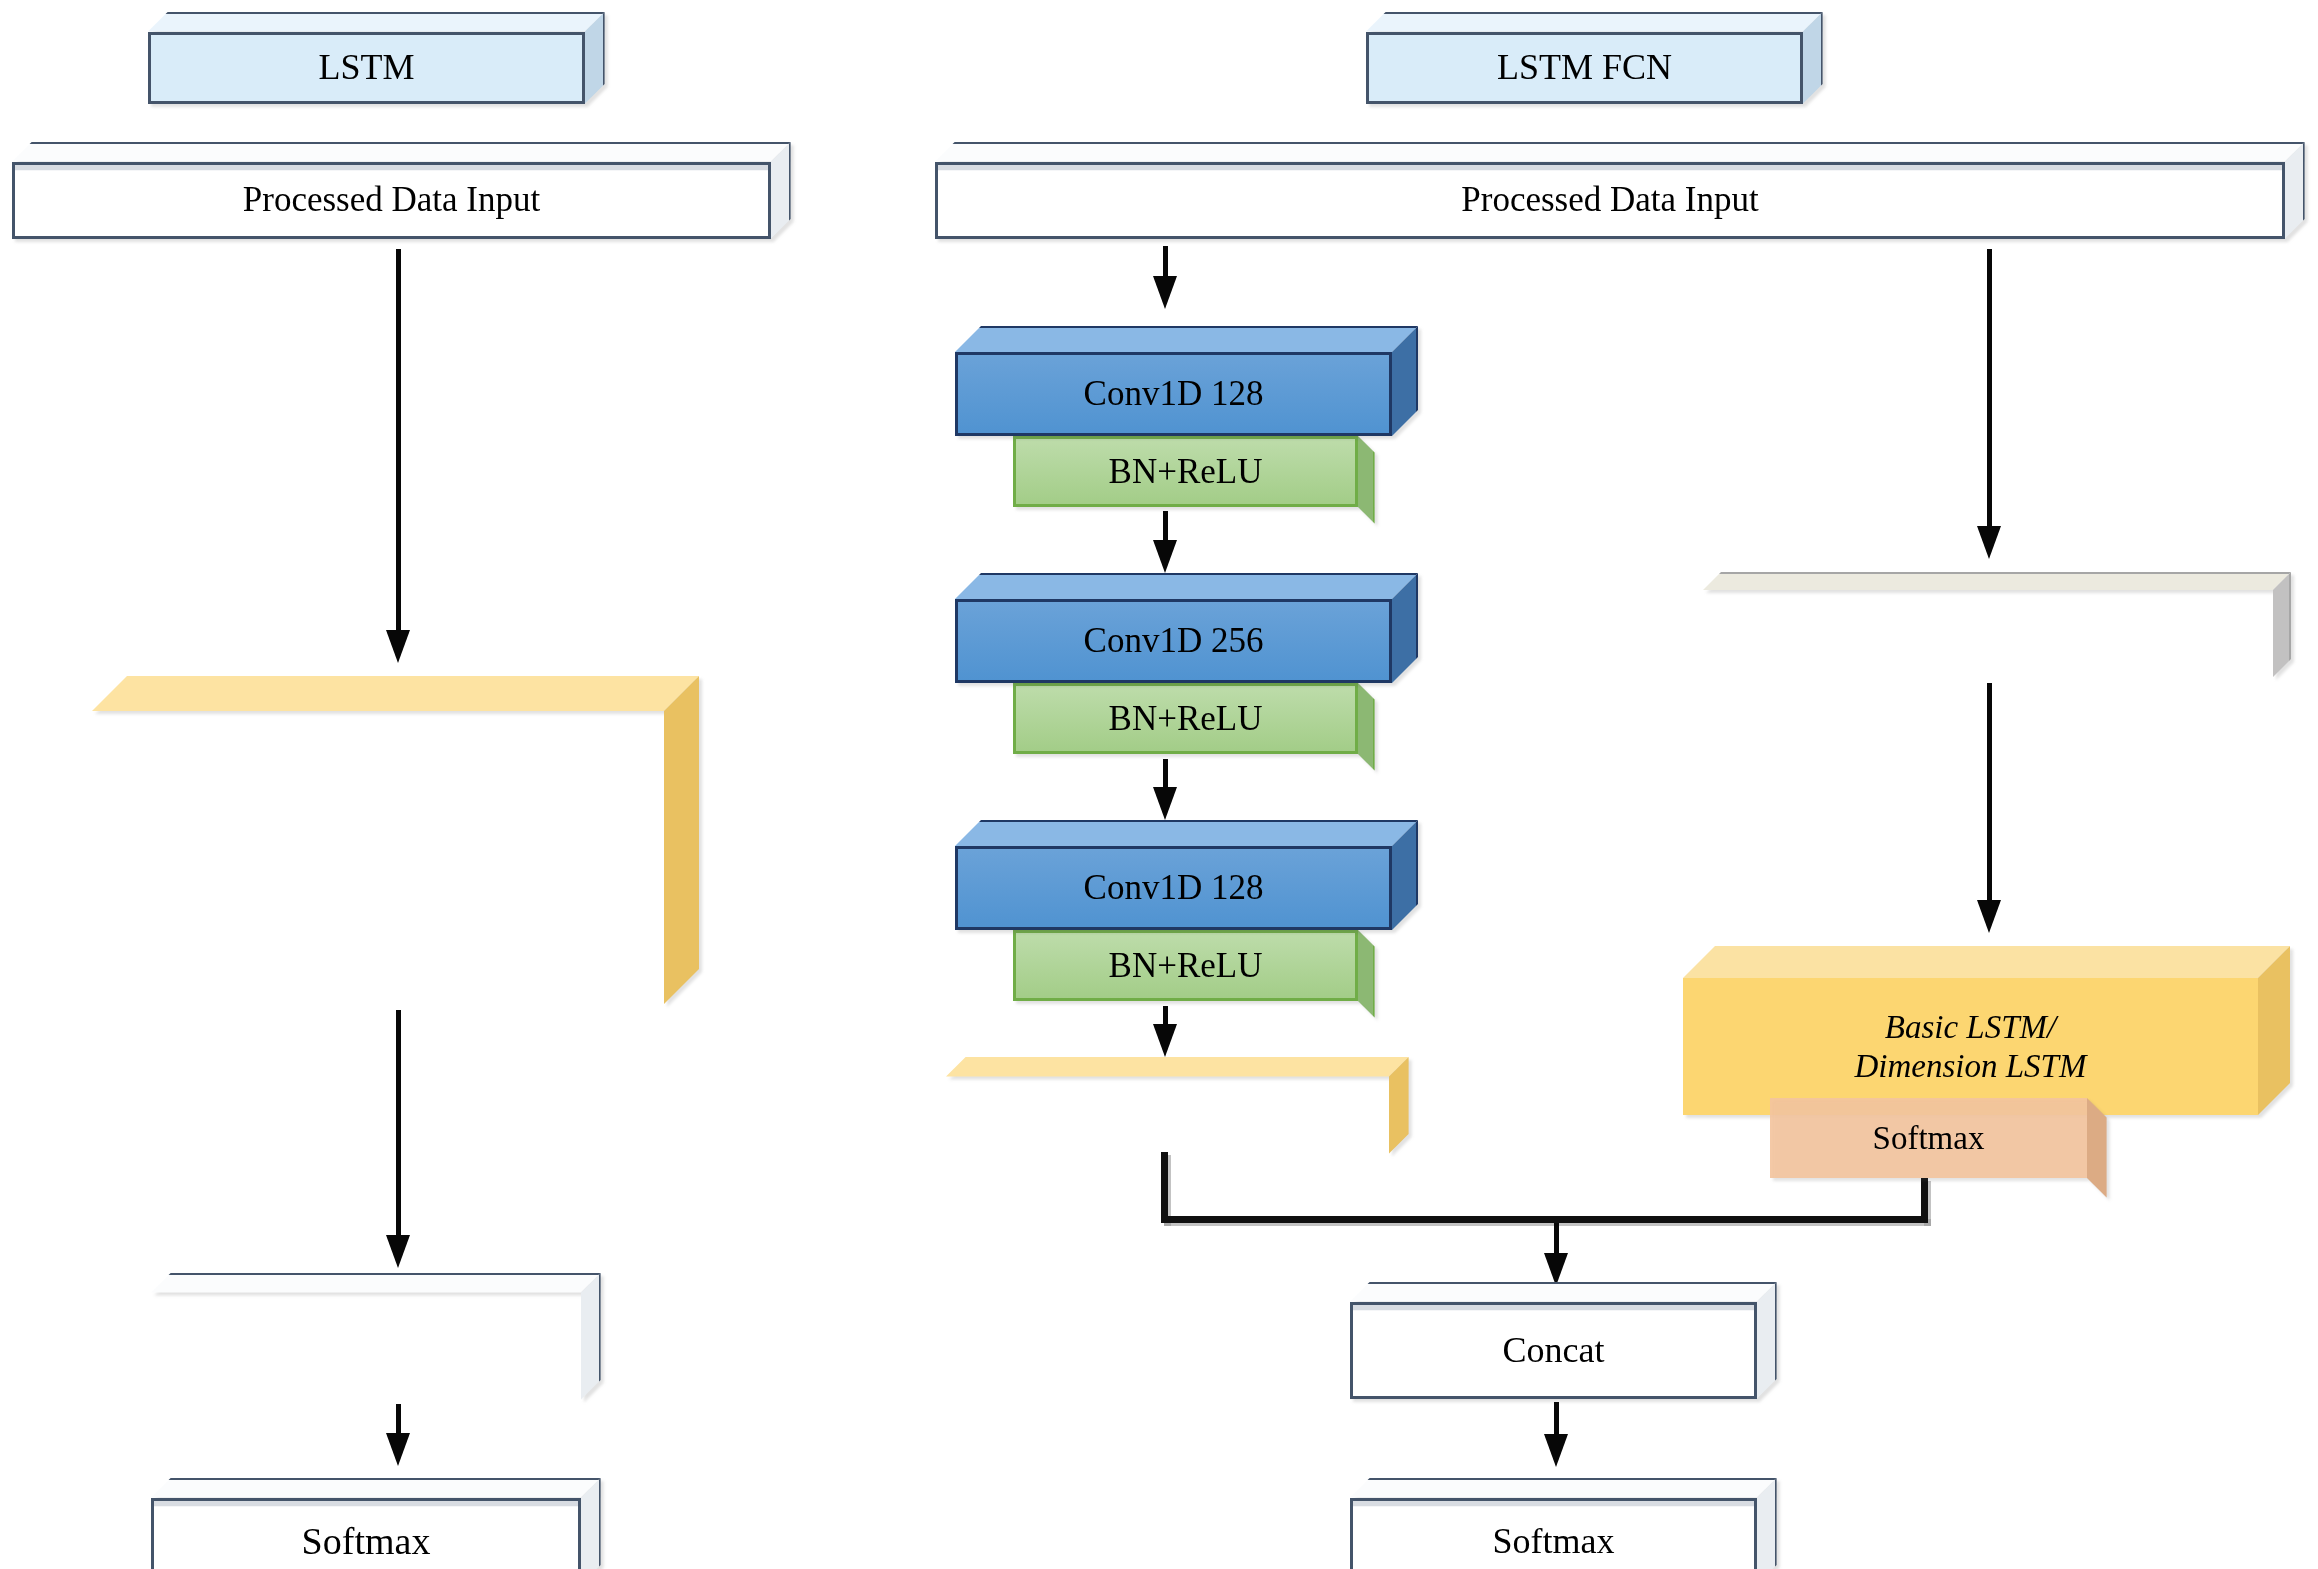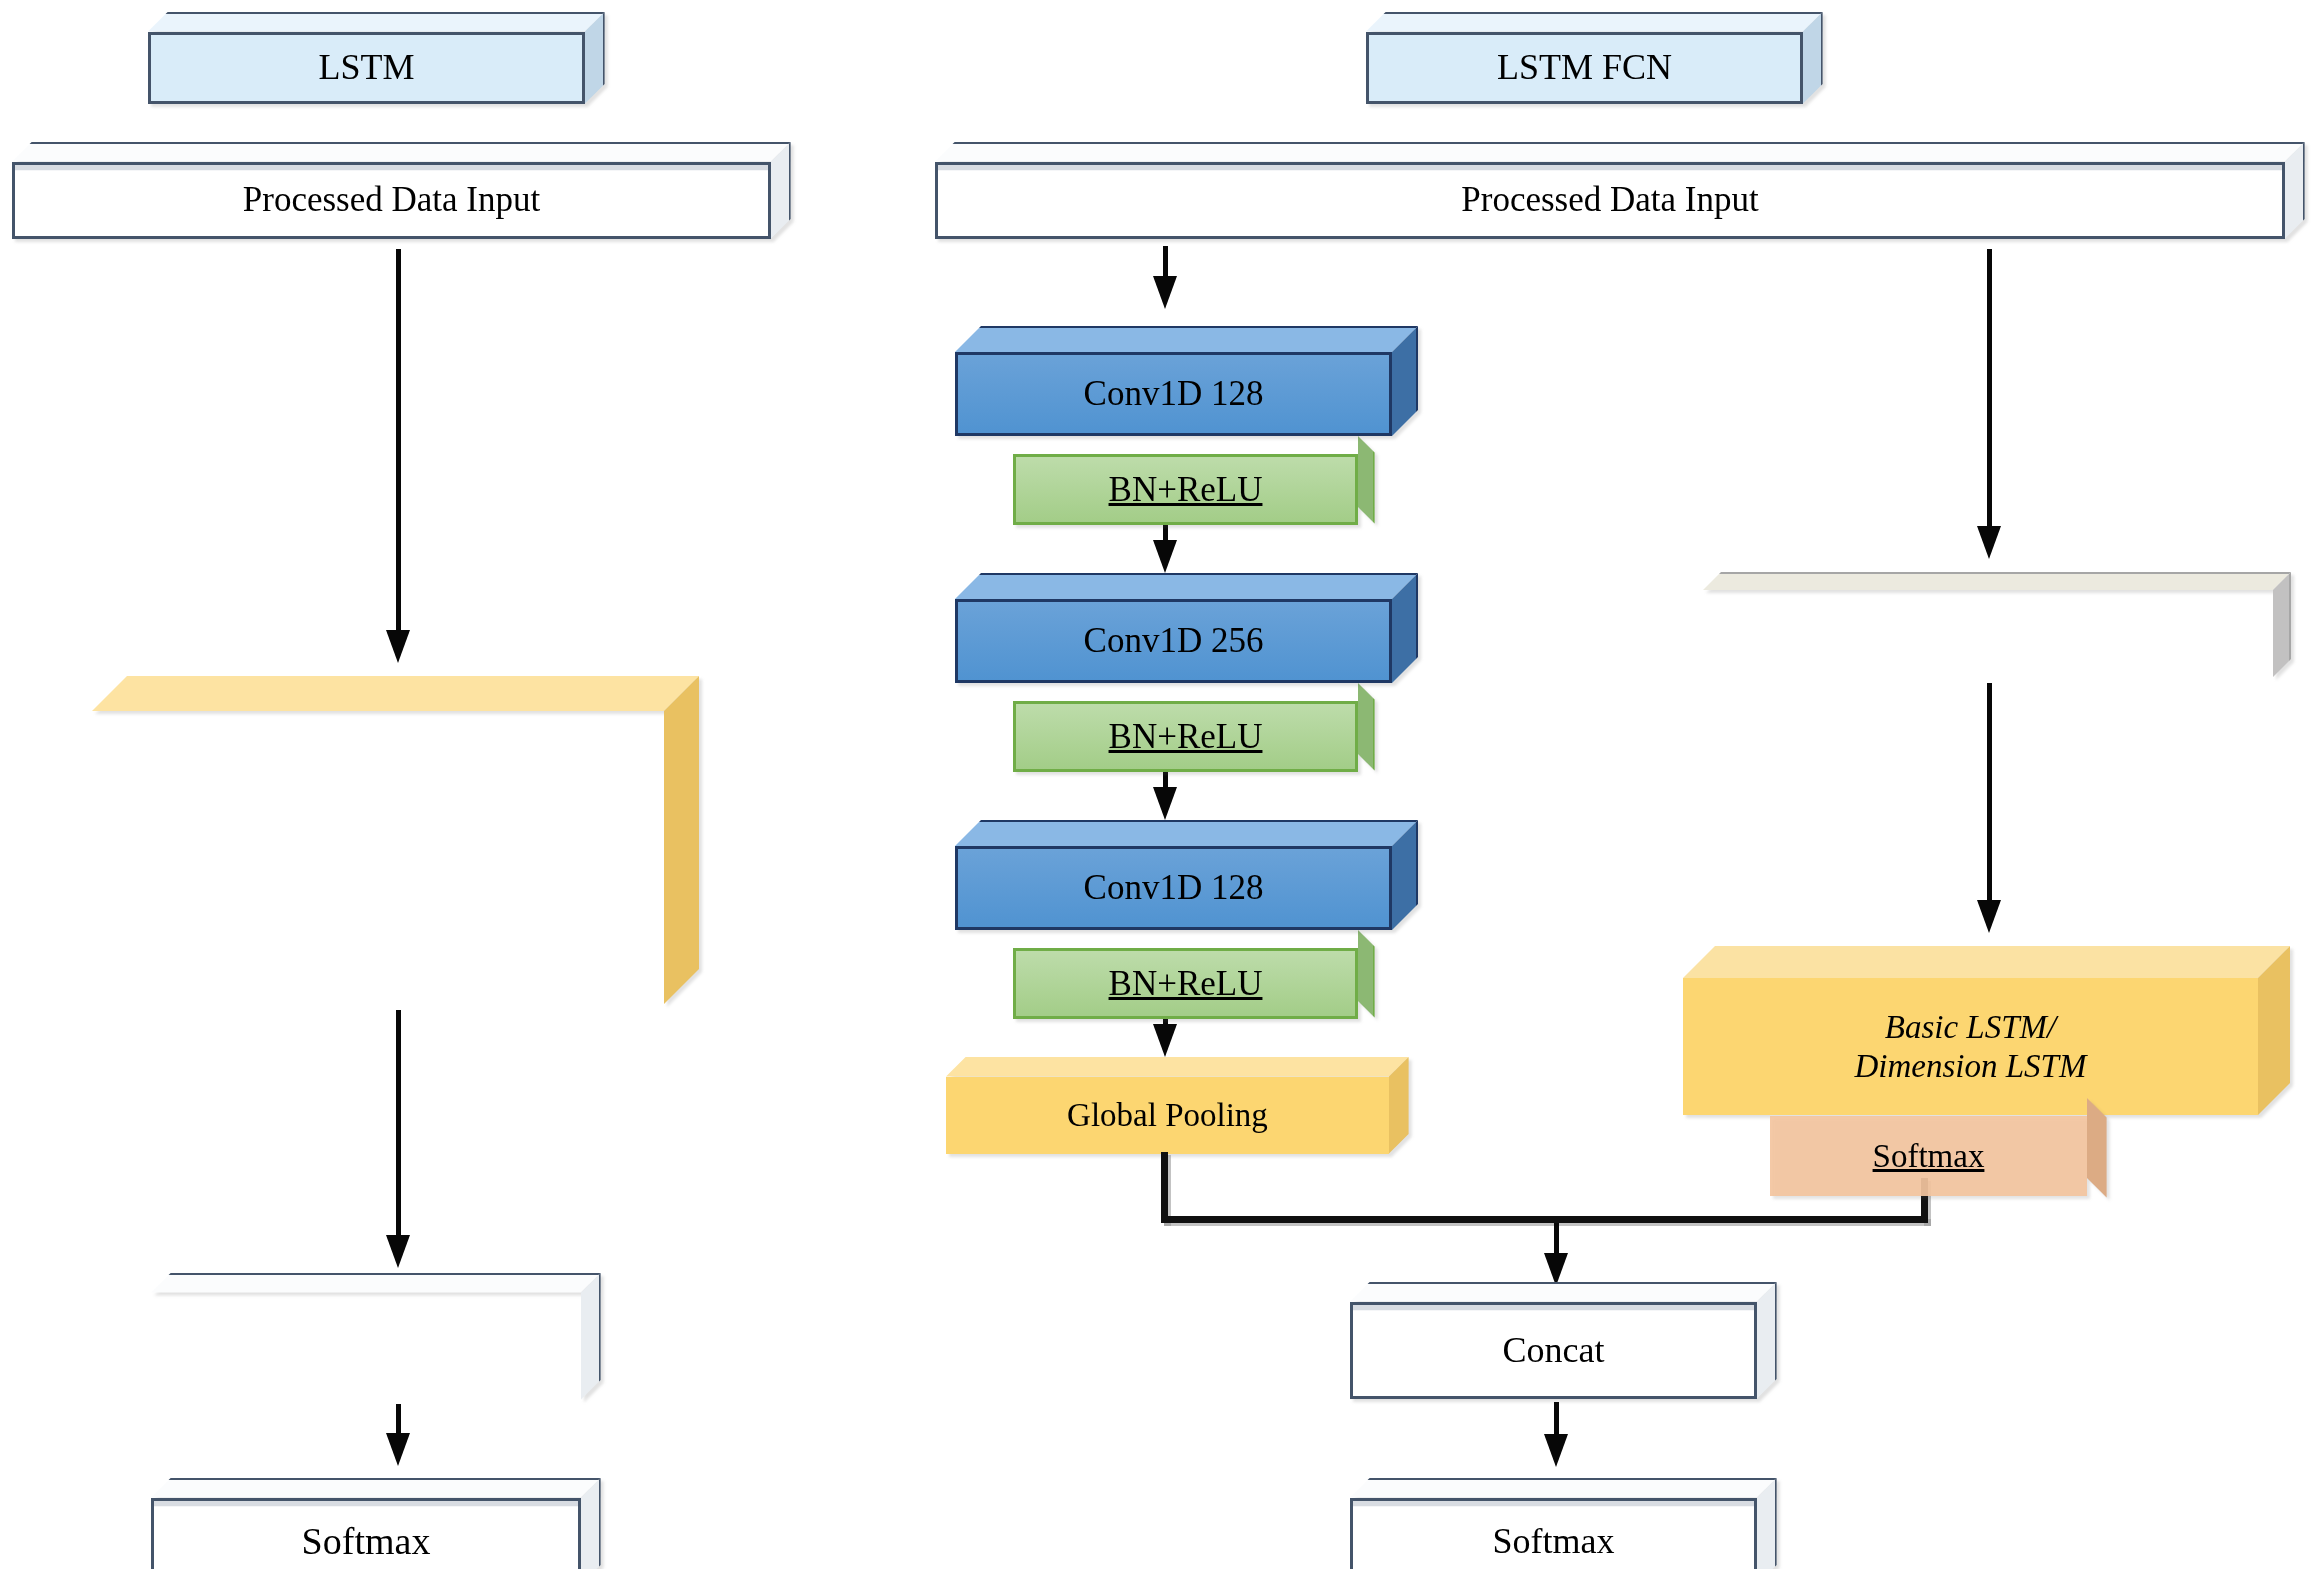--- a/index.html
+++ b/index.html
@@ -17,21 +17,21 @@
   .b3 .tf{position:absolute;left:0;top:0;width:calc(var(--w) + var(--d));height:var(--d);
       background:linear-gradient(to bottom,var(--bc,var(--top)) 0 2.3px,var(--top) 2.3px);
       clip-path:polygon(var(--d) 0,100% 0,calc(100% - var(--d)) 100%,0 100%);}
   .b3 .rf{position:absolute;left:var(--w);top:0;width:var(--d);height:100%;
       background:linear-gradient(to left,var(--bc,var(--side)) 0 2.3px,var(--side) 2.3px);
       clip-path:polygon(0 var(--d),100% 0,100% calc(100% - var(--d)),0 100%);}
   .b3.noborder .tf{background:var(--top);}
   .b3.noborder .rf{background:var(--side);}
   
   .b3.down{height:calc(var(--h) + var(--d));}
-  .b3.down .face{top:18px;text-decoration:underline;}
+  .b3.down .face{top:0;}
   .b3.down .rf{clip-path:polygon(0 0,100% var(--d),100% 100%,0 calc(100% - var(--d)));}
   .white .face{box-shadow:inset 0 5.3px 0 #d8dce2;}
   
   .vl{position:absolute;width:4.5px;background:#070707;}
   .ml{position:absolute;background:#101010;box-shadow:3px 3px 0 rgba(145,145,145,.55);}
   .ah{position:absolute;width:0;height:0;border-left:12px solid transparent;
       border-right:12px solid transparent;border-top:33px solid #070707;}
   .lbl2{line-height:2.1;font-style:italic;}
 </style>
 </head>
@@ -126,21 +126,20 @@
     <i class="rf"></i>
     <span class="face">BN+ReLU</span>
   </div>
 
   <div class="vl" style="left:1163px;top:1006px;height:19.6px"></div>
   <div class="ah" style="left:1153px;top:1024px"></div>
 
   <div class="b3 noborder" style="left:946px;top:1057px;--w:443px;--h:77px;--d:19.6px;--face:#fcd671;--top:#fde3a2;--side:#e9c161;--fs:33px">
     <i class="tf"></i>
     <i class="rf"></i>
-    <span class="face">Global Pooling</span>
   </div>
 
   <div class="vl" style="left:1987px;top:249px;height:279px"></div>
   <div class="ah" style="left:1977px;top:526px"></div>
 
   <div class="b3" style="left:1703px;top:572px;--w:570px;--h:87px;--d:18px;--face:linear-gradient(#e3e2e2,#cecdce);--top:#eceadf;--side:#c2c1c1;--bc:#a6a6a6;--bw:2.3px;--fs:33px">
     <i class="tf"></i>
     <i class="rf"></i>
   </div>
 

